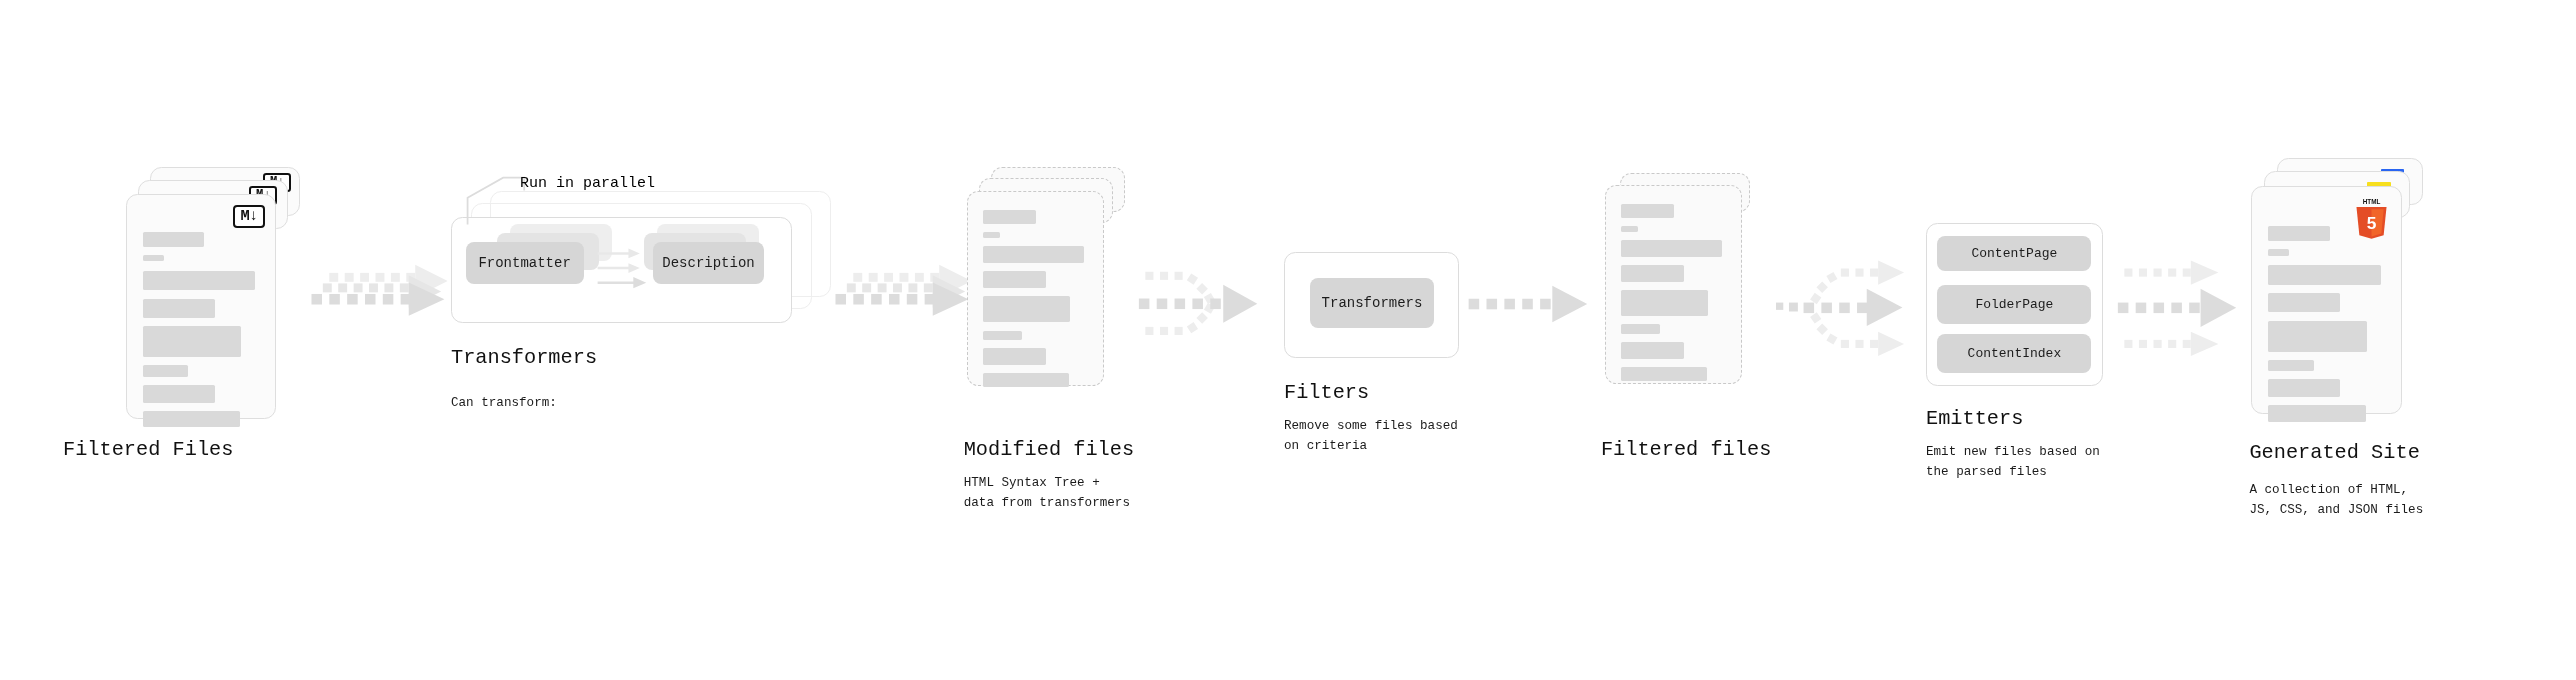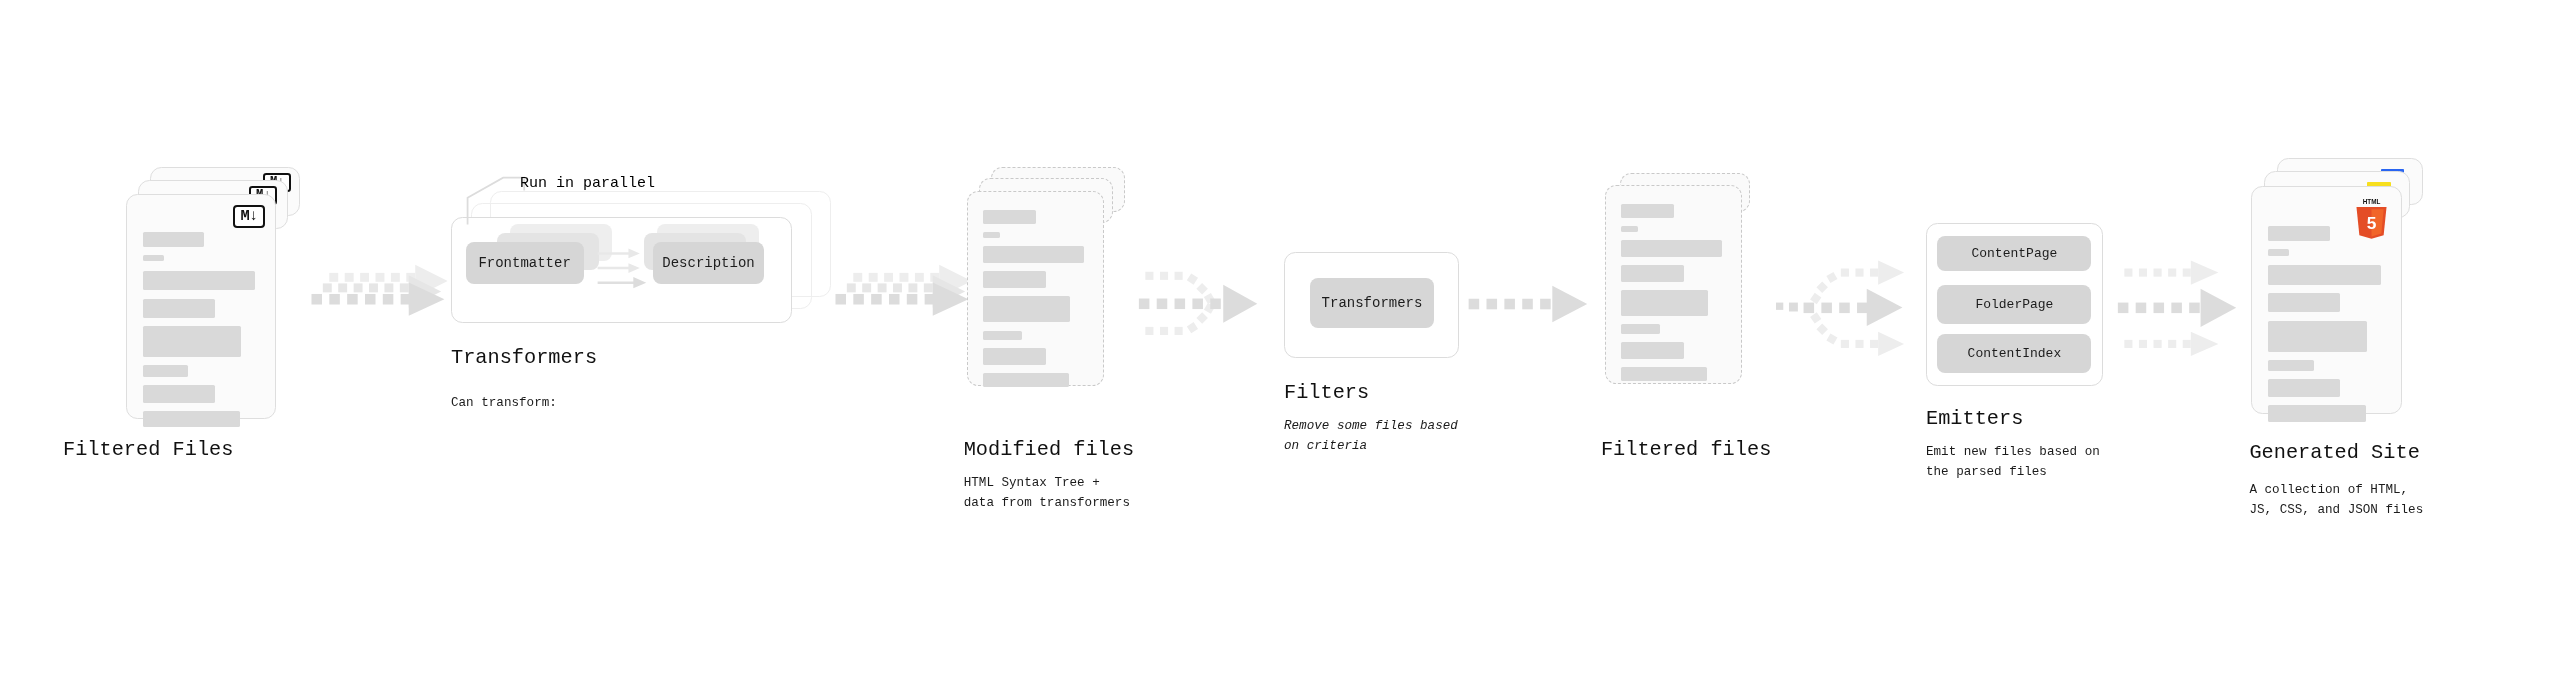--- a/index.html
+++ b/index.html
@@ -266,21 +266,21 @@
     <polygon points="110,40 152,63.5 110,87"></polygon>
   </g>
 </svg>
 
 <div class="stage" style="left:1284px;top:252px;">
 
   <div class="groupbox" style="left:0px;top:0px;width:175px;height:106px;"></div>
   <div class="chip" style="left:26px;top:26px;width:124px;height:50px;">Transformers</div>
 
   <div class="title" style="left:0px;top:130px;">Filters</div>
-  <div class="sub" style="left:0px;top:165px;font-style:italic;">Remove some files based
+  <div class="sub" style="left:0px;top:165px;">Remove some files based
 on criteria</div>
 </div>
 
 <svg class="conn" style="left:1467px;top:284px;" width="130" height="49" viewBox="0 0 160 60">
   <g fill="#dcdcdc">
     <rect x="2" y="18" width="13" height="13"></rect>
       <rect x="24" y="18" width="13" height="13"></rect>
     <rect x="46" y="18" width="13" height="13"></rect>
       <rect x="68" y="18" width="13" height="13"></rect>
     <rect x="90" y="18" width="13" height="13"></rect>

